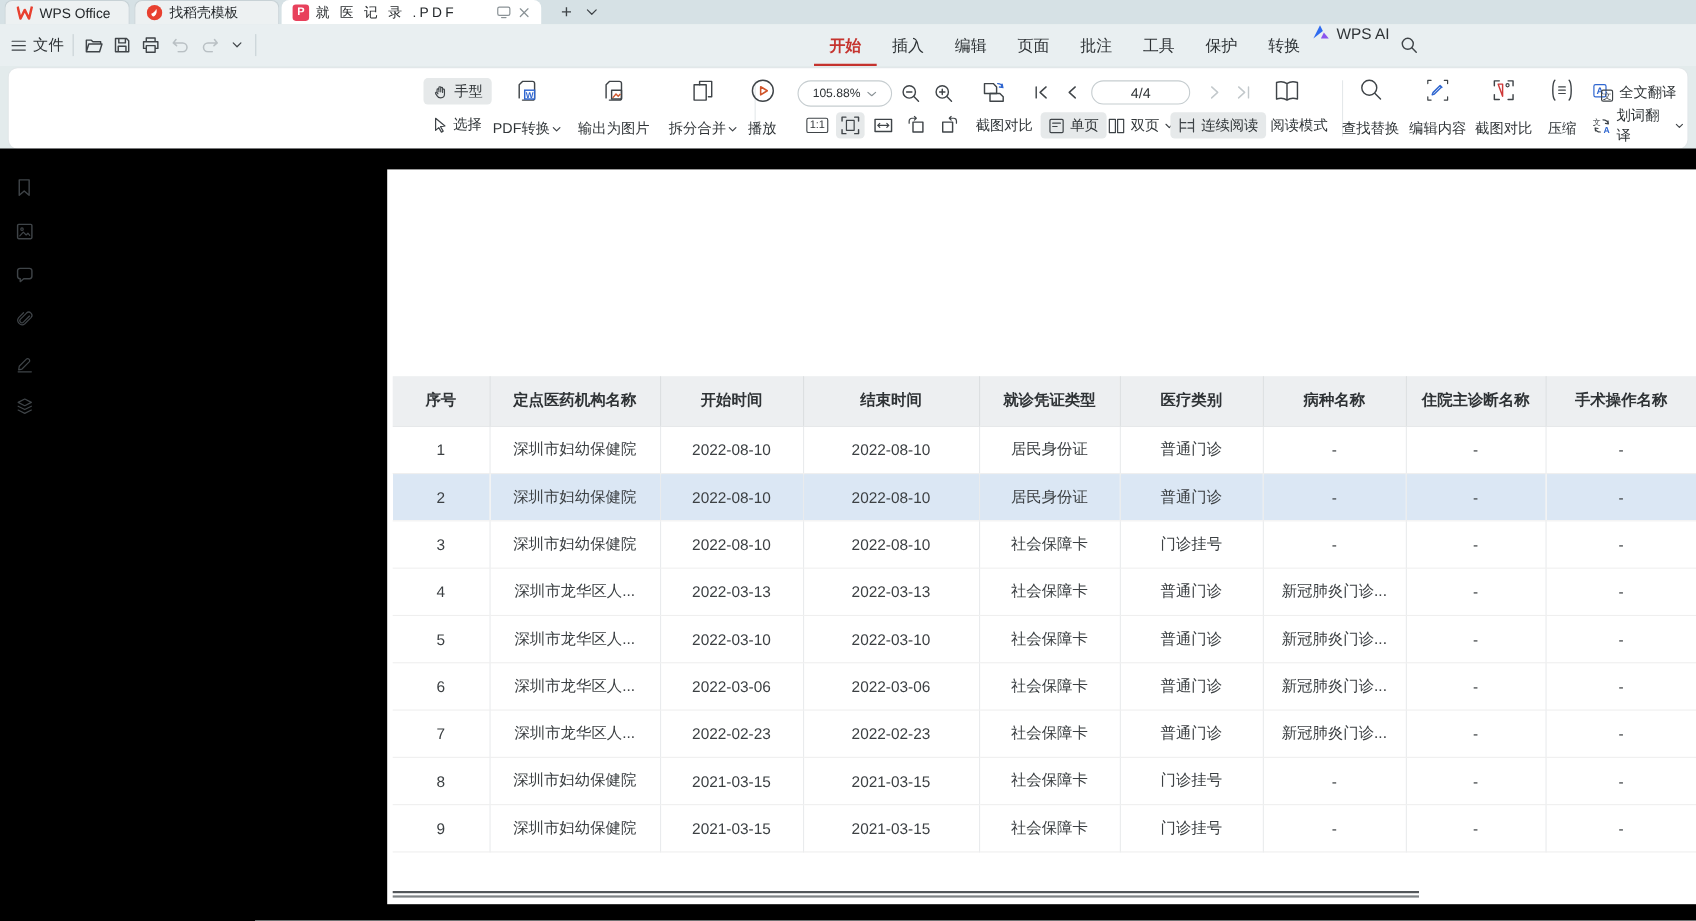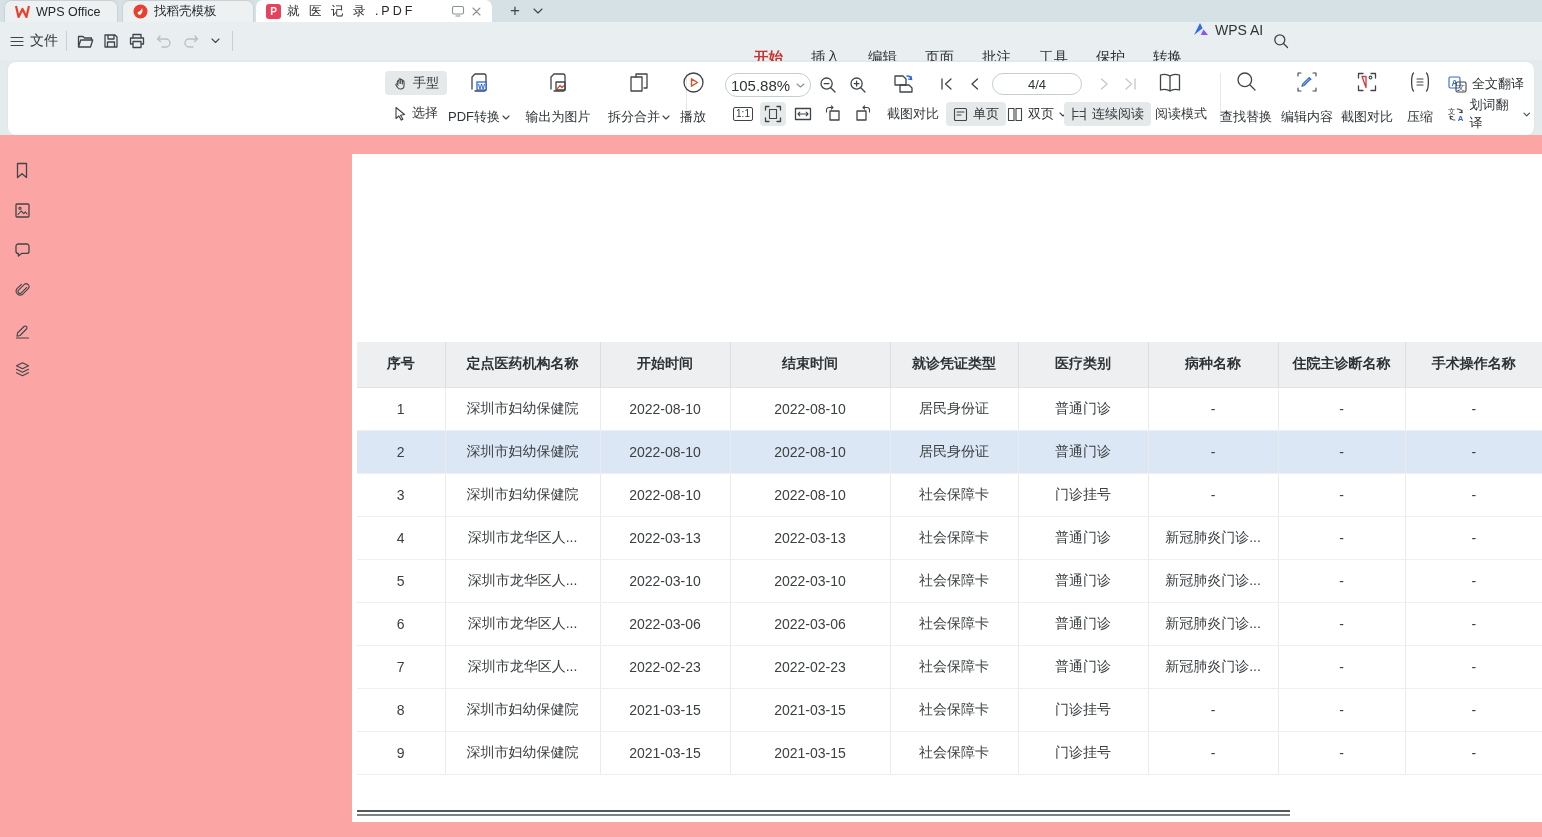--- a/index.html
+++ b/index.html
@@ -23,21 +23,21 @@
   .tab .ticon16 { width:15px; height:15px; border-radius:3px; display:flex; align-items:center; justify-content:center;
                   color:#fff; font-size:10px; font-weight:bold; }
   .tab-spacer { flex:1; }
   .tabbar-btn { position:absolute; top:0; height:22px; display:flex; align-items:center; justify-content:center; color:#3f4448; }
 
   
   .menurow { position:absolute; top:22px; left:0; width:100%; height:38px; background:#e9eff1; }
   .qbtn { position:absolute; top:8px; width:22px; height:22px; display:flex; align-items:center; justify-content:center; border-radius:3px; }
   .vdiv-q { position:absolute; top:9px; width:1px; height:20px; background:#c7d1d5; }
   .filebtn { position:absolute; left:10px; top:7px; display:flex; align-items:center; gap:6px; font-size:14px; height:24px; }
-  .menus { position:absolute; left:740px; top:16px; height:38px; display:flex; align-items:stretch;text-align:center; }
+  .menus { position:absolute; left:740px; top:0; height:38px; display:flex; align-items:stretch;text-align:center; }
   .menu-item { display:flex; align-items:center; padding:0 14px; font-size:14.5px; color:#2c3134; }
   .menu-item.active { color:#c5332e; font-weight:bold; box-shadow:inset 0 -2px 0 #c5332e; }
   .wpsai { position:absolute; left:1193px; top:0; height:38px; display:flex; gap:6px; font-size:14px; }
   .gsearch { position:absolute; left:1270px; top:8px; width:22px; height:22px; display:flex; align-items:center; justify-content:center; }
 
   
   .panel { position:absolute; left:8px; top:62px; width:1526px; height:73px; background:#ffffff;
            border-radius:8px; box-shadow:0 0 0 1px #e2e7e9; }
   .panel .vdiv { position:absolute; top:11px; width:1px; height:51px; background:#e4e8ea; }
   .hbtn { position:absolute; height:24px; display:flex; align-items:center; gap:5px; padding:0 8px;
@@ -46,27 +46,27 @@
   .tcol { position:absolute; top:9px; height:55px; display:flex; flex-direction:column; align-items:center;
           justify-content:space-between; font-size:13px; color:#2f3437; }
   .tcol .lab { display:flex; align-items:center; gap:2px; white-space:nowrap; }
   .t2btn { position:absolute; top:40px; width:26px; height:24px; display:flex; align-items:center; justify-content:center; border-radius:4px; }
   .t2btn.sel { background:#e6e9ea; }
   .pill { position:absolute; top:40px; height:24px; display:flex; align-items:center; gap:5px; padding:0 7px;
           border-radius:4px; font-size:13px; white-space:nowrap; }
   .pill.sel { background:#e6e9ea; }
   .navbtn { position:absolute; top:12px; width:20px; height:20px; display:flex; align-items:center; justify-content:center; }
   .zoombox { position:absolute; left:717px; top:11px; width:86px; height:24px; border:1px solid #c6cdd0; border-radius:12px;
-             background:#fff; display:flex; align-items:center; justify-content:center; gap:6px; font-size:15px; }
+             background:#fff; display:flex; align-items:center; justify-content:center; gap:6px; font-size:11px; }
   .pagebox { position:absolute; left:984px; top:11px; width:90px; height:22px; border:1px solid #c6cdd0; border-radius:11px;
              background:#fff; text-align:center; font-size:13px; color:#2f3437; font-family:"Liberation Sans",sans-serif; }
   .onetoone { font-size:10px; border:1.3px solid #3f4448; border-radius:2px; padding:0 2px; line-height:12px; height:14px; display:flex; align-items:center; }
 
   
-  .canvas { position:absolute; left:0; top:135px; width:1542px; height:702px; background:#fca5a5; }
+  .canvas { position:absolute; left:0; top:135px; width:1542px; height:702px; background:#000000; }
   .side-icon { position:absolute; left:13px; width:18px; height:18px; display:flex; align-items:center; justify-content:center; }
   .page { position:absolute; left:352px; top:19px; width:1190px; height:668px; background:#ffffff; overflow:hidden; }
 
   table.med { position:absolute; left:5px; top:188px; border-collapse:collapse; table-layout:fixed; width:1185px;
               font-size:14px; color:#3c4043; }
   table.med th { height:45px; background:#edeff1; font-size:14px; font-weight:bold; color:#2e3235;
                  border-right:1px solid #dcdfe1; border-bottom:1px solid #e0e3e5; text-align:center; }
   table.med th:last-child { border-right:none; }
   table.med td { height:43px; text-align:center; border-right:1px solid #e9ebed; border-bottom:1px solid #efefef;
                  white-space:nowrap; overflow:hidden; }

